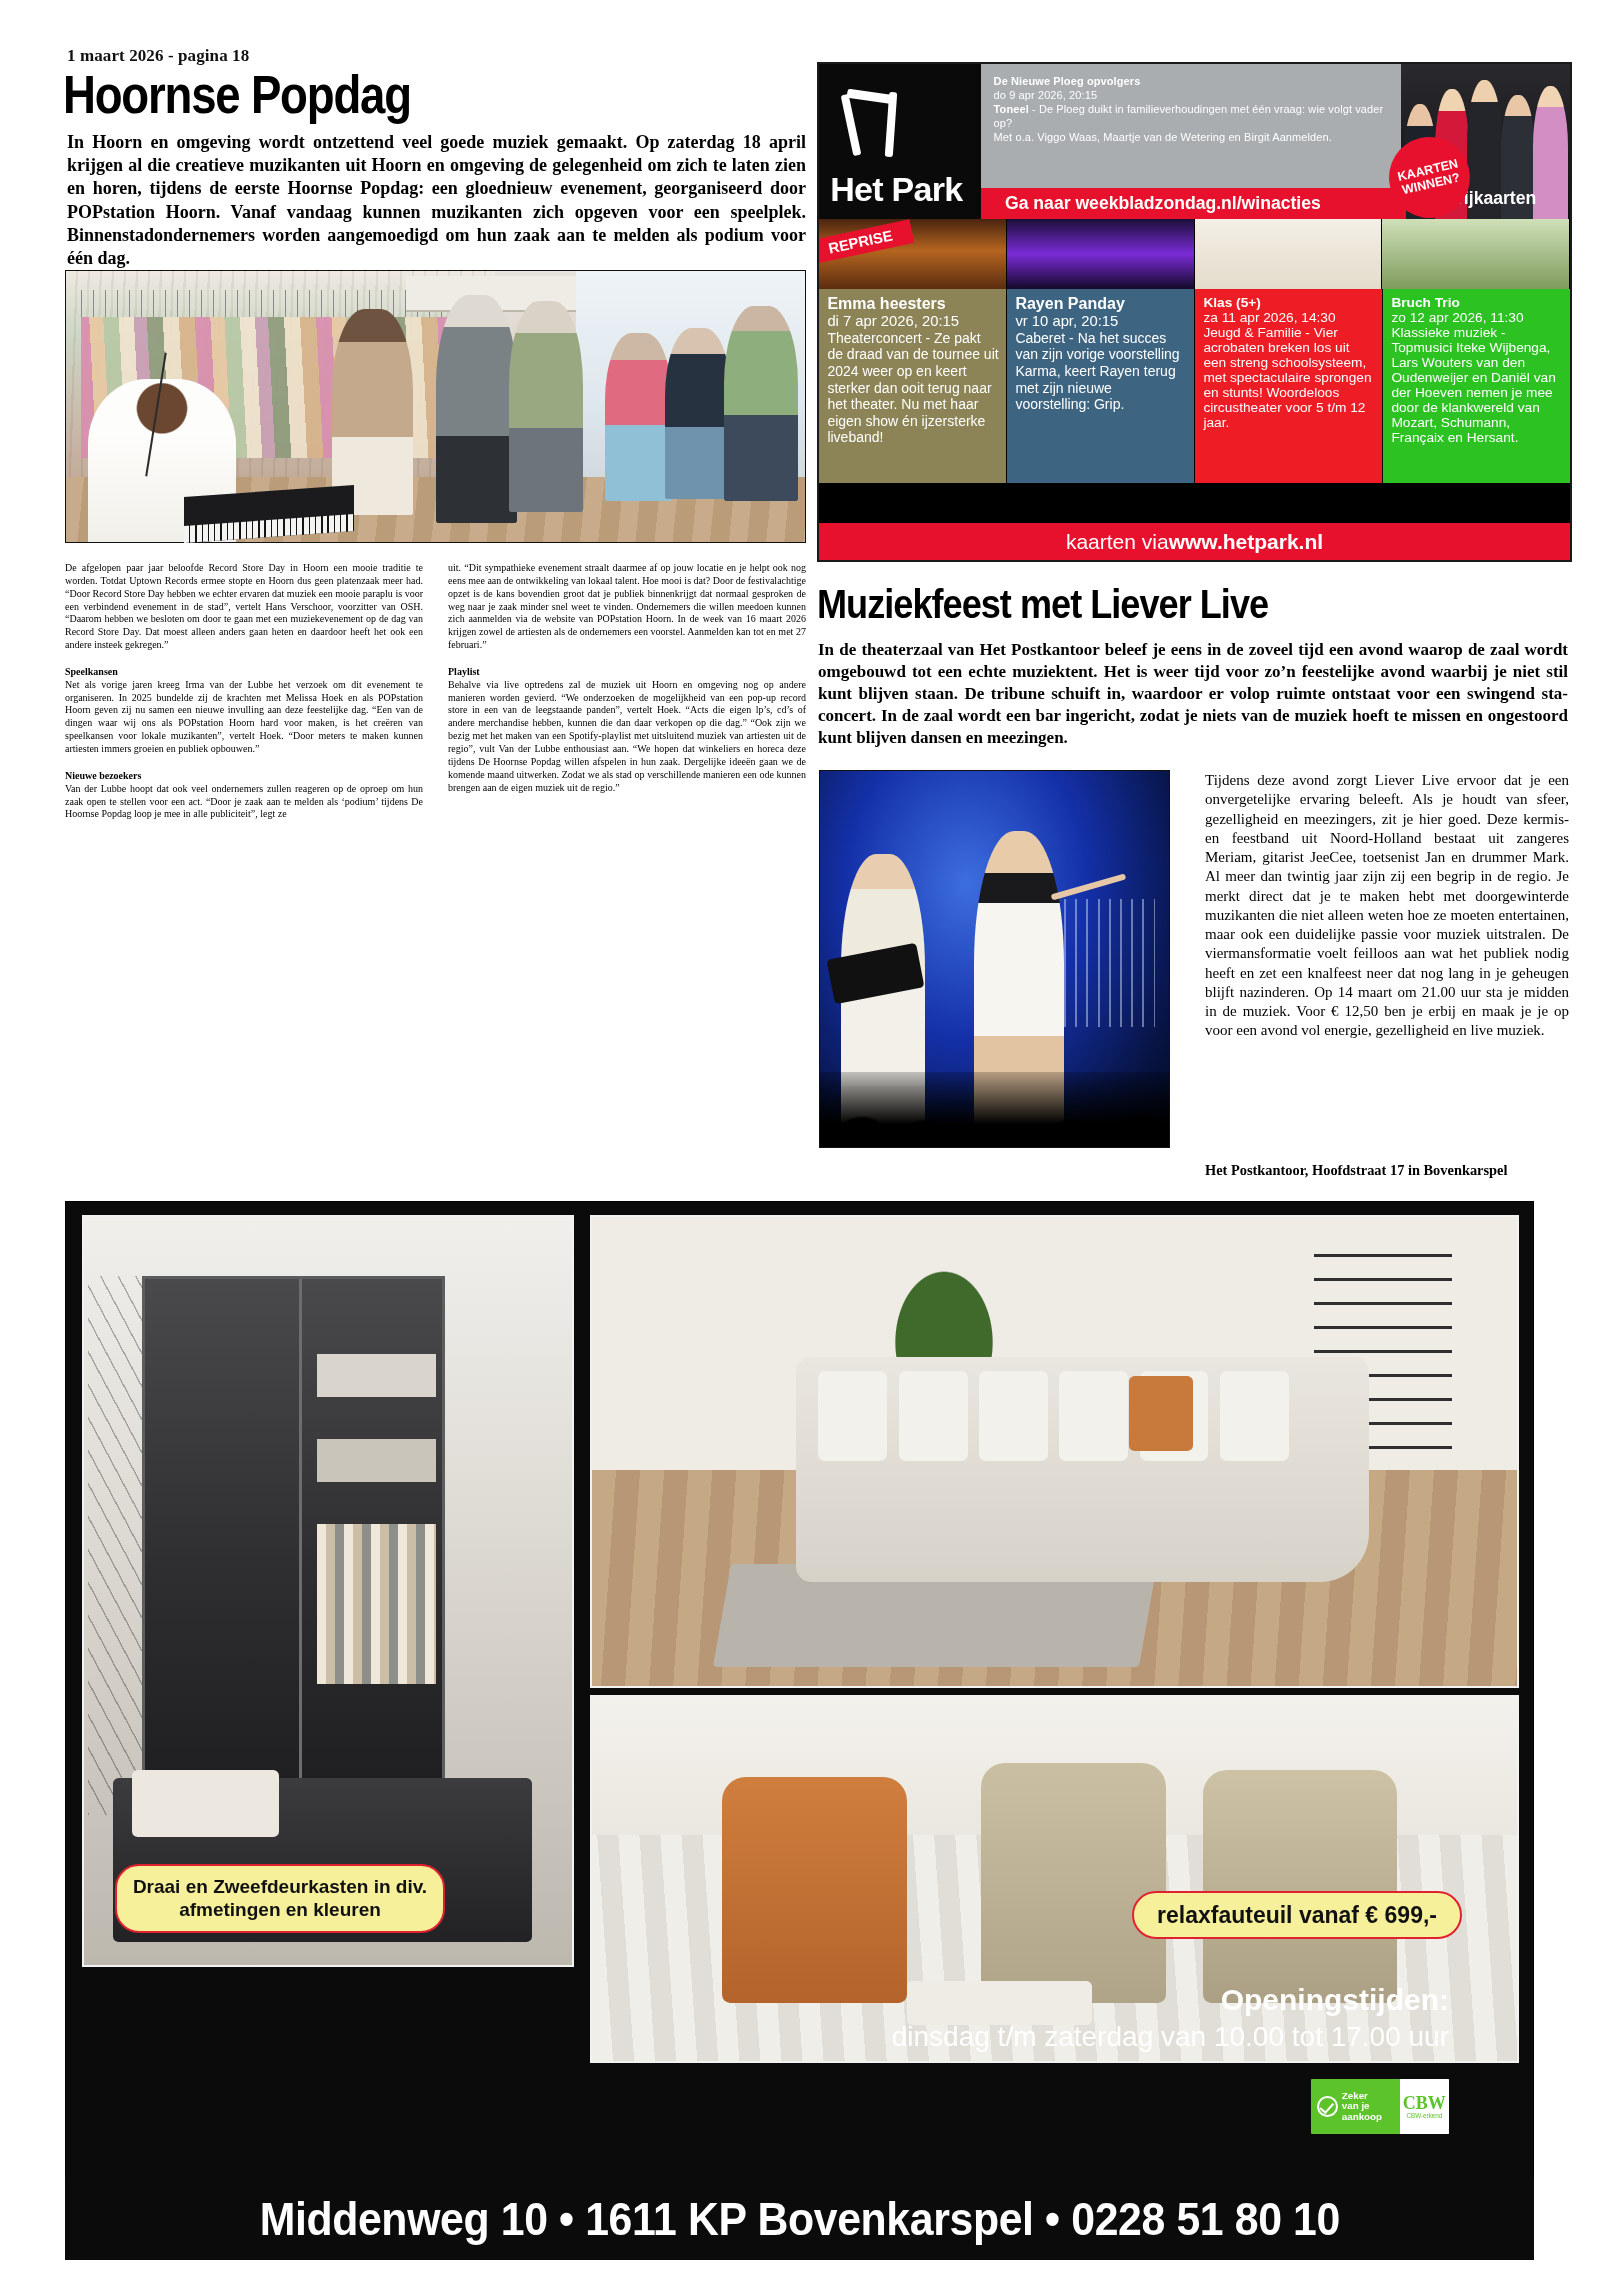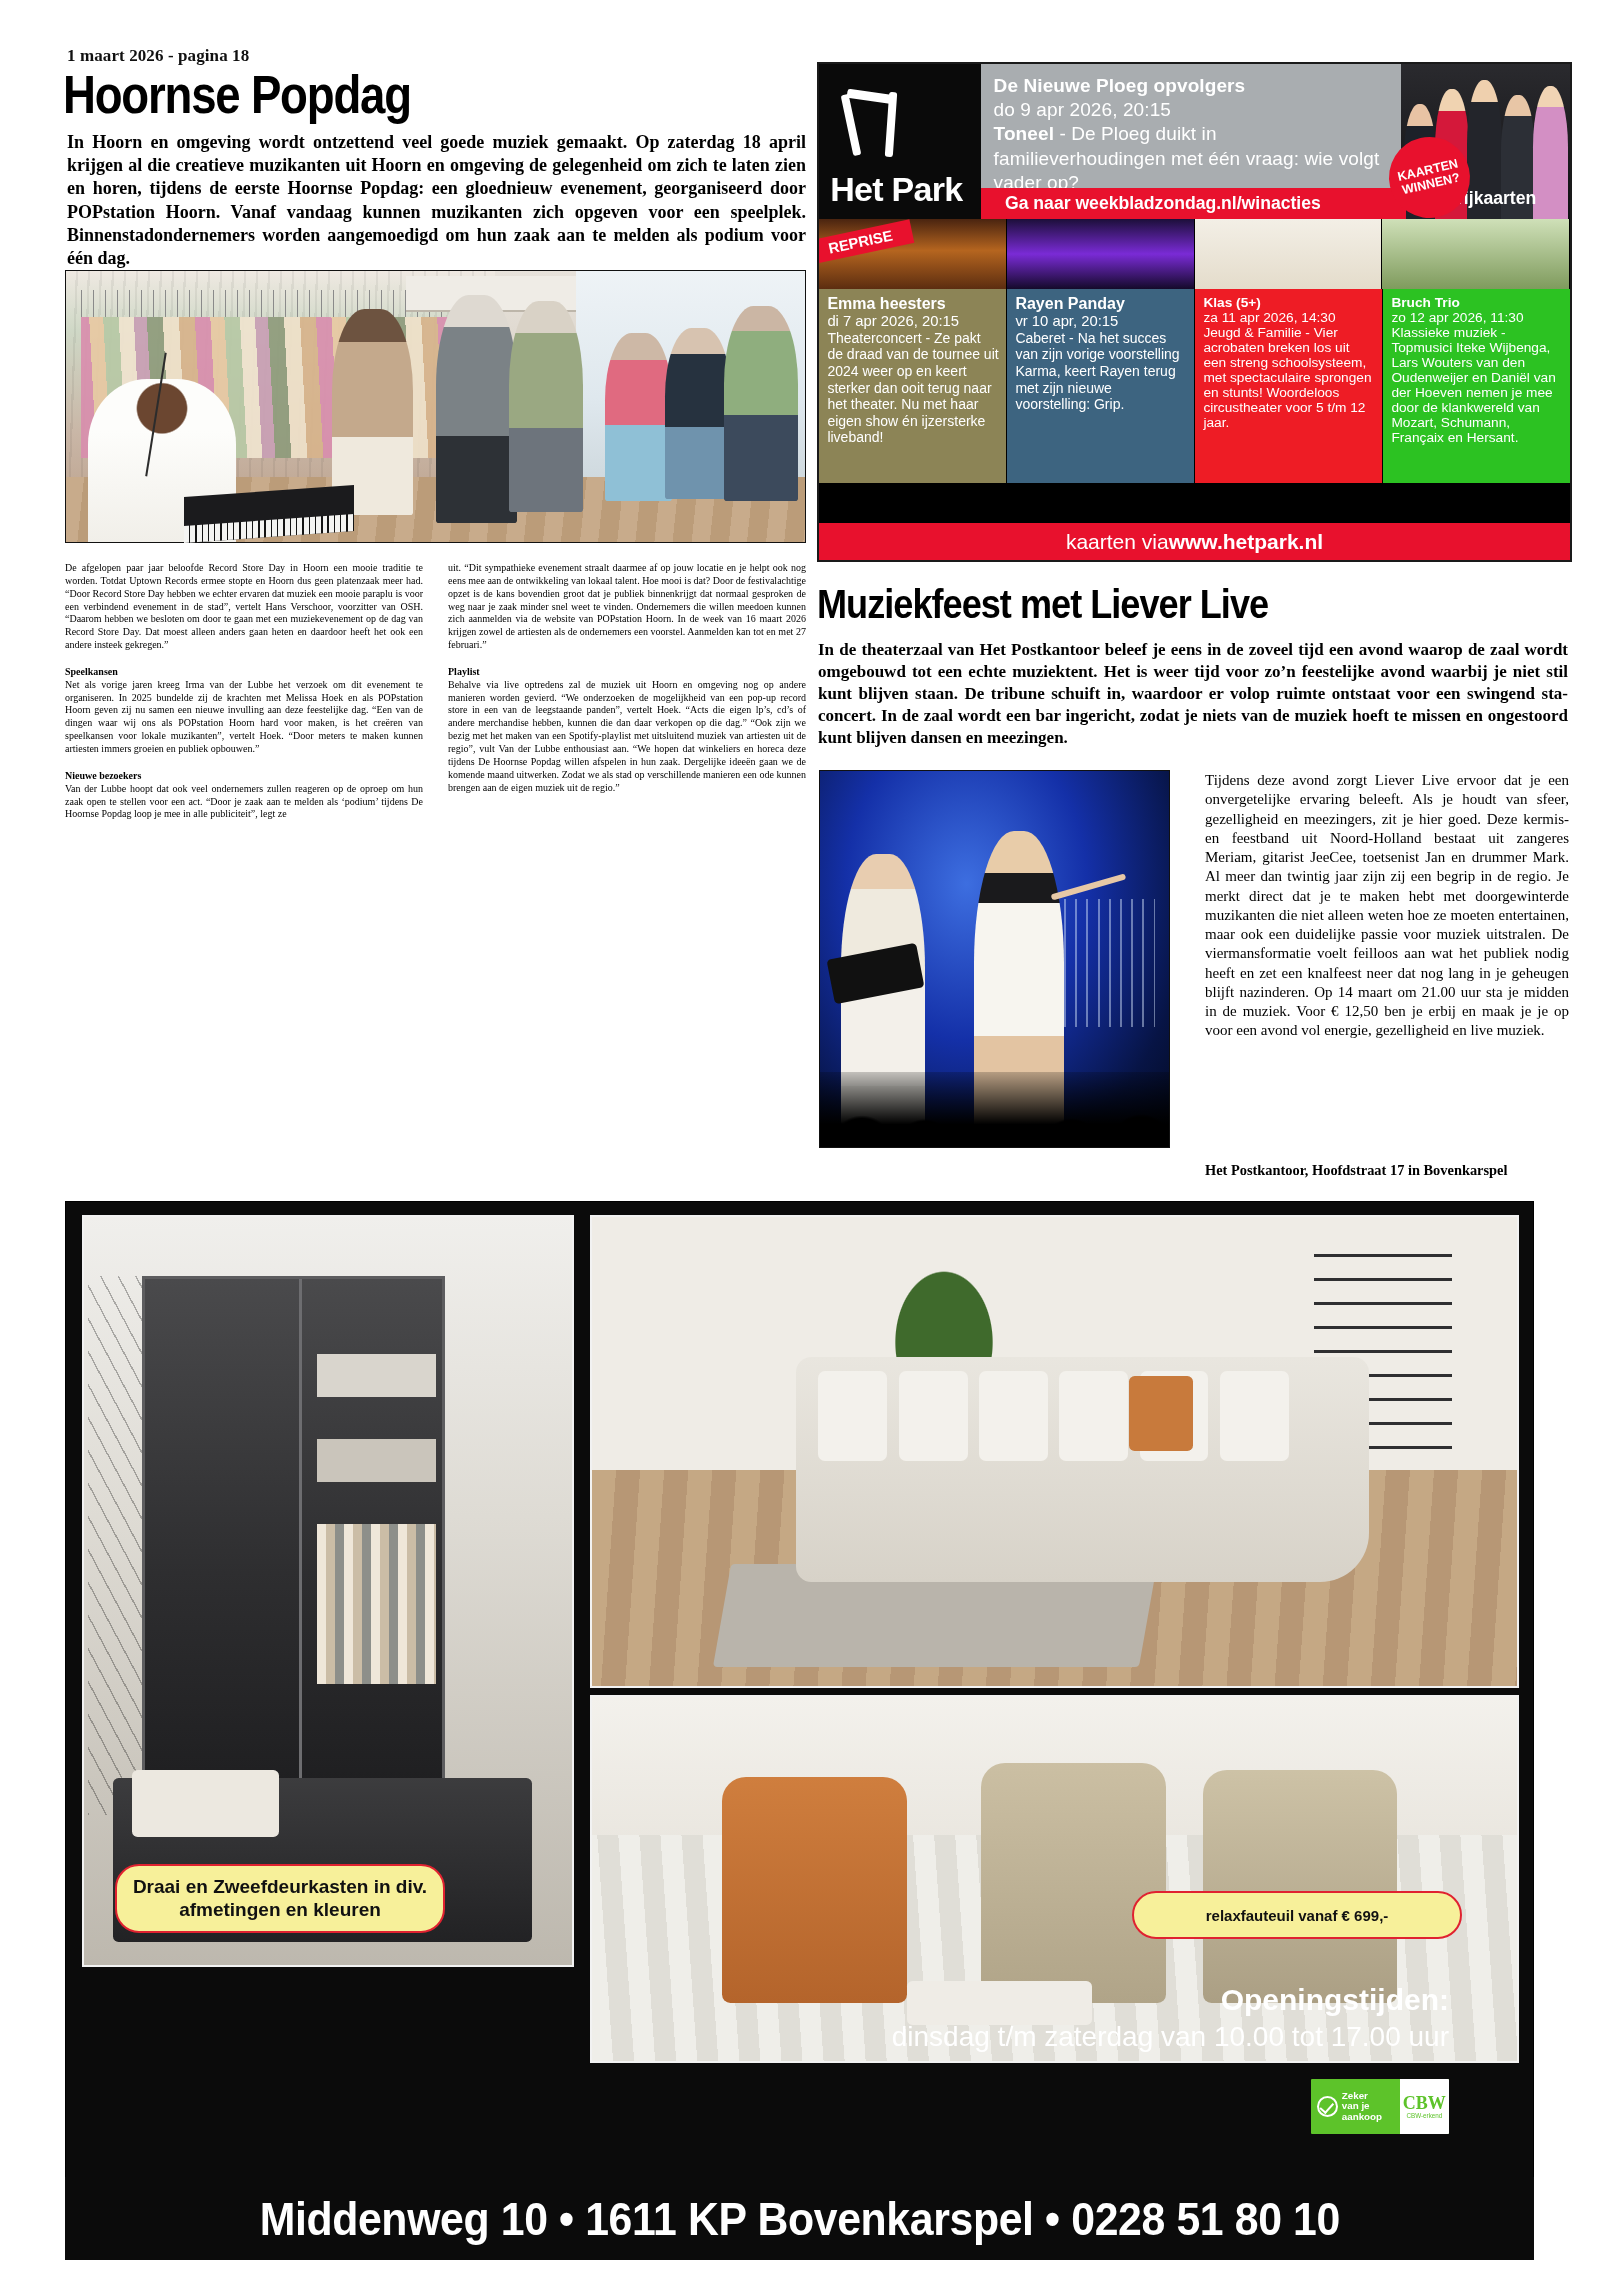--- a/index.html
+++ b/index.html
@@ -108,21 +108,21 @@
   .park-logo{width:162px;height:100%;background:#0a0a0a;position:relative;}
   .park-mark{position:absolute;left:24px;top:24px;width:84px;height:67px;}
   .park-mark span{position:absolute;background:#fff;border-radius:2.8px;}
   .park-mark .l1{left:4.2px;top:5.6px;width:8.4px;height:62px;transform:rotate(-12deg);}
   .park-mark .l2{left:4.2px;top:4.2px;width:48px;height:9px;transform:rotate(8deg);}
   .park-mark .l3{left:44px;top:4.2px;width:8.4px;height:65px;transform:rotate(4deg);}
   .park-logo-text{position:absolute;left:11.2px;bottom:9.8px;color:#fff;
     font-family:"Liberation Sans", sans-serif;font-weight:bold;font-size:34px;letter-spacing:-0.7px;}
   .park-info{flex:1;background:#a9adb0;padding:9.8px 12.6px 5.6px 12.6px;position:relative;}
   .park-info .line{color:#fff;font-family:"Liberation Sans", sans-serif;
-    font-size:19px;line-height:1.28;letter-spacing:0.1px;}
+    font-size:11px;line-height:1.28;letter-spacing:0.1px;}
   .park-info .b{font-weight:bold;}
   .park-cast{width:169px;height:100%;position:relative;overflow:hidden;
     background:linear-gradient(180deg,#2a2a2e 0%,#101013 100%);}
   .cast-fig{position:absolute;bottom:0;border-radius:46% 46% 0 0;}
   .cf1{left:2%;bottom:0;width:19%;height:74%;background:linear-gradient(180deg,#e8c3a4 0 19%,#1d2129 19% 100%);}
   .cf2{left:20%;bottom:0;width:20%;height:84%;background:linear-gradient(180deg,#f0d3b1 0 17%,#d4183a 17% 100%);}
   .cf3{left:39%;bottom:0;width:21%;height:90%;background:linear-gradient(180deg,#efd0ae 0 16%,#23252b 16% 100%);}
   .cf4{left:59%;bottom:0;width:20%;height:80%;background:linear-gradient(180deg,#e8c6a6 0 17%,#2c2f36 17% 100%);}
   .cf5{left:78%;bottom:0;width:21%;height:86%;background:linear-gradient(180deg,#f1d4b4 0 16%,#d38fc4 16% 100%);}
   .win-badge{
@@ -257,21 +257,21 @@
   .ch-c{position:absolute;left:66%;top:20%;width:21%;height:64%;
     background:linear-gradient(180deg,#cdc2a6 0%,#ab9f84 100%);border-radius:24px 24px 8.4px 8.4px;}
   .ch-table{position:absolute;left:34%;bottom:10%;width:20%;height:12%;background:#efece6;border-radius:5.6px;}
 
   .callout{
     position:absolute; background:#f7f09a; border:2.8px solid #e02230; border-radius:24px;
     display:flex; align-items:center; justify-content:center; text-align:center;
     font-family:"Liberation Sans", sans-serif; font-weight:bold; color:#111;
   }
   #callout-wardrobe{ left:115px; top:1864px; width:330px; height:69px; font-size:19px; line-height:1.2; }
-  #callout-chair{ left:1132px; top:1891px; width:330px; height:48px; font-size:15px; }
+  #callout-chair{ left:1132px; top:1891px; width:330px; height:48px; font-size:23px; }
 
   .hours-title{position:absolute;right:84px;top:1982px;color:#fff;
     font-family:"Liberation Sans", sans-serif;font-weight:bold;font-size:30px;}
   .hours-line{position:absolute;right:84px;top:2020px;color:#fff;
     font-family:"Liberation Sans", sans-serif;font-size:28px;}
   .cbw{position:absolute;right:84px;top:2078px;width:138px;height:55px;border-radius:1px;
     background:#5dc32a;display:flex;overflow:hidden;}
   .cbw-left{flex:1.35;display:flex;align-items:center;gap:4.2px;padding-left:5.6px;}
   .cbw-check{width:21px;height:21px;border:2.8px solid #fff;border-radius:50%;position:relative;flex:none;}
   .cbw-check::after{content:"";position:absolute;left:4.2px;top:2.1px;width:5.6px;height:10.5px;

